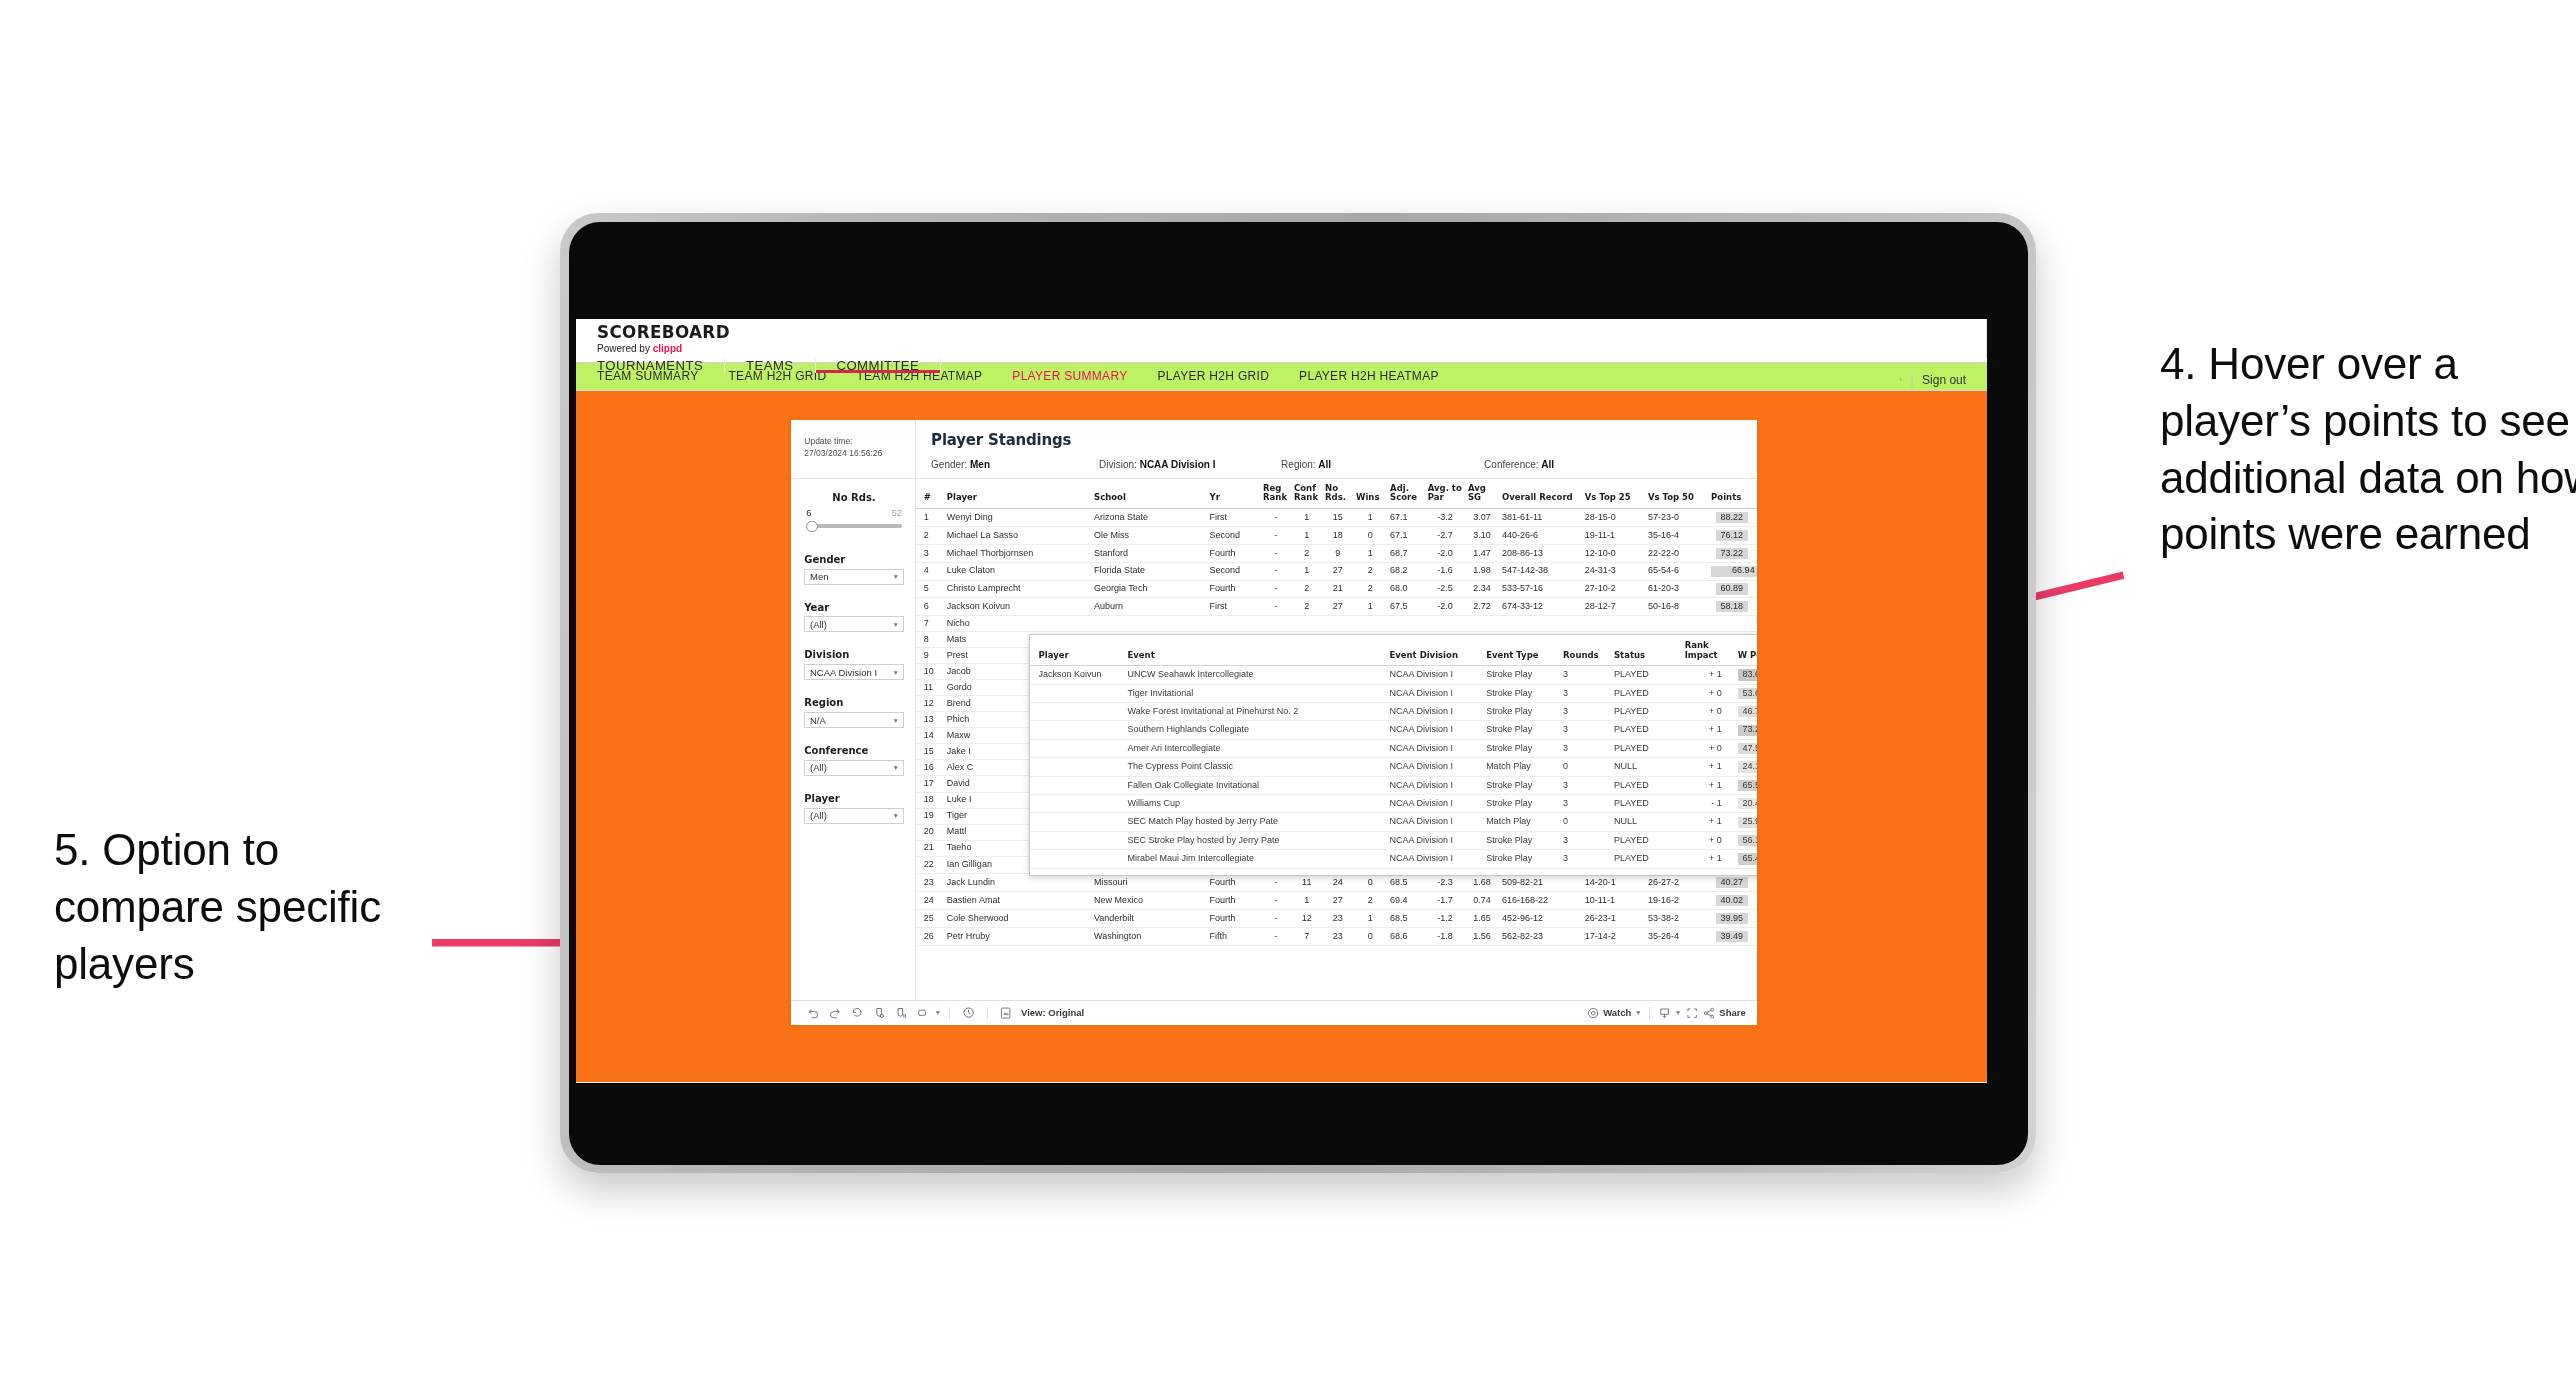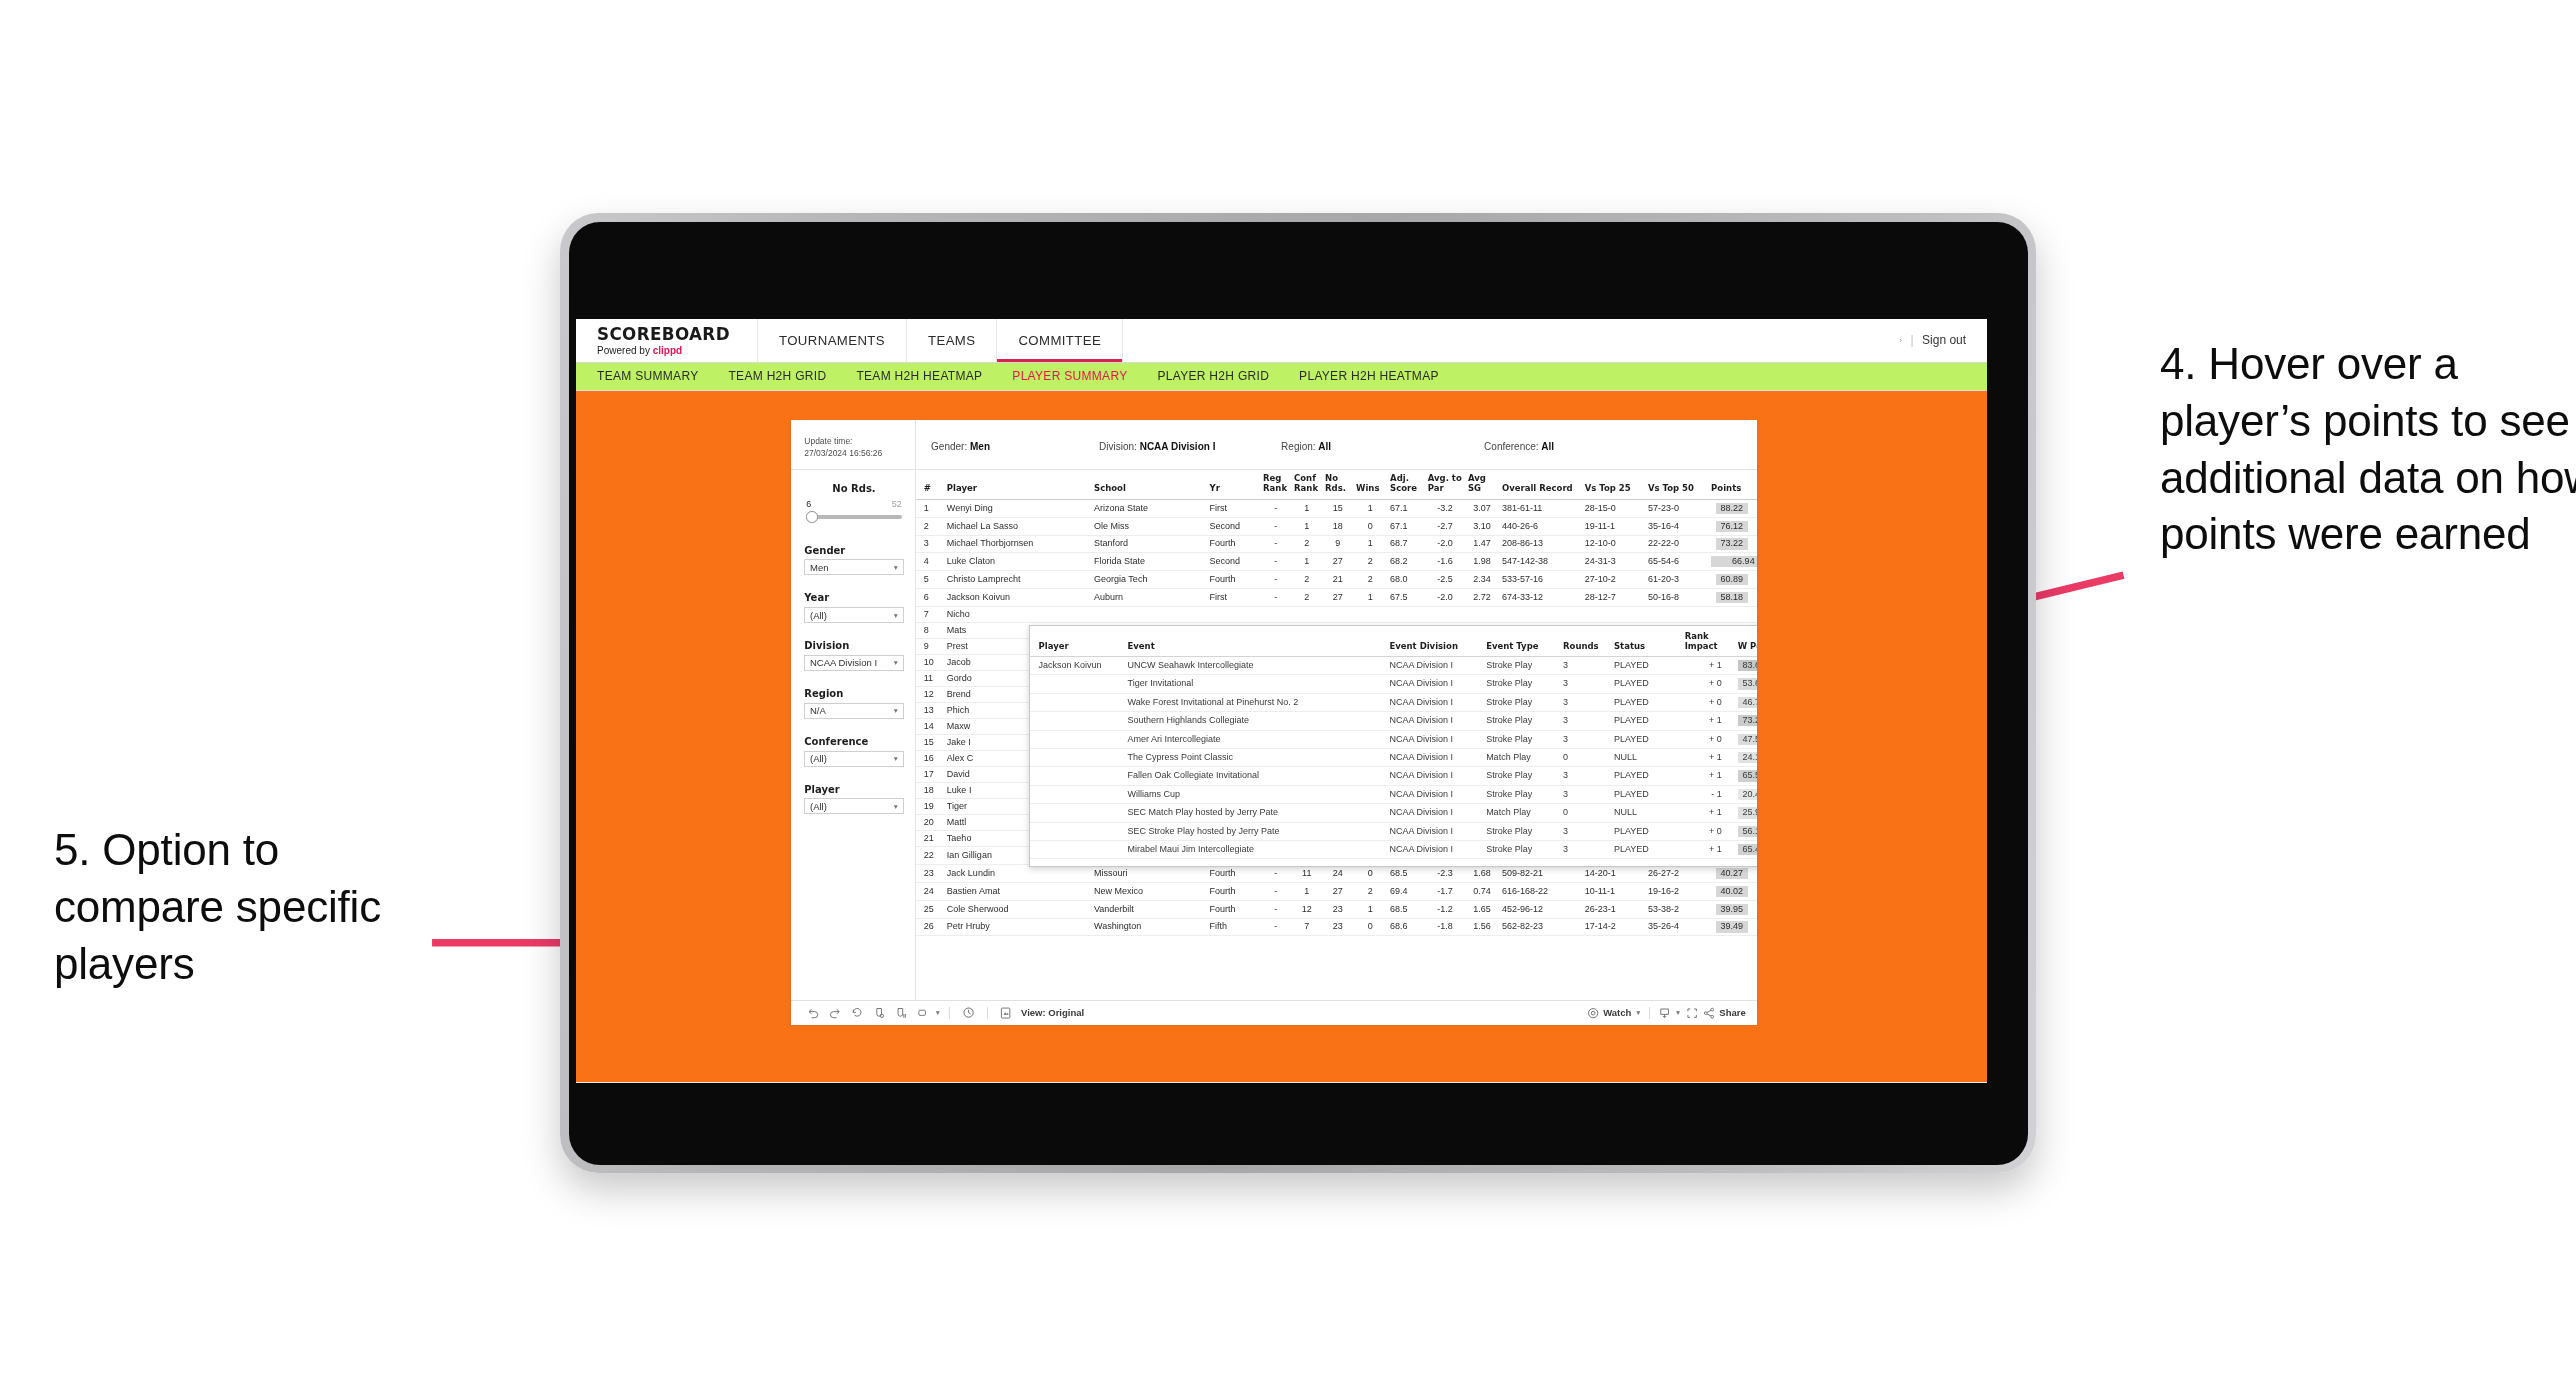--- a/index.html
+++ b/index.html
@@ -52,20 +52,21 @@
     background: #e9eaec;
     overflow: hidden;
   }
 
   
   .navbar {
     height: 44px; background: #ffffff;
     display: flex; align-items: stretch;
     border-bottom: 0.9px solid #d8d8d8;
     position: relative;
+    flex-direction: column;
   }
   .brand {
     padding: 4.7px 17px 3.8px 21px;
     display: flex; flex-direction: column; justify-content: center;
     border-right: 0.9px solid #e6e6e6;
   }
   .brand-title {
     font-family: "DejaVu Sans", sans-serif;
     font-weight: 700; font-size: 18px; letter-spacing: 0.4px;
     color: #1a1a1a; line-height: 1; transform: scaleX(0.93); transform-origin: left;
@@ -281,20 +282,21 @@
 
         <div class="viz-wrap">
           <div class="viz">
 
             <div class="viz-top">
               <div class="update-box">
                 <div>Update time:</div>
                 <div>27/03/2024 16:56:26</div>
               </div>
               <div class="title-box">
+                <div class="viz-title">Player Standings</div>
                 <div class="filter-row">
                   <div class="f f1"><span>Gender:</span> <b>Men</b></div>
                   <div class="f f2"><span>Division:</span> <b>NCAA Division I</b></div>
                   <div class="f f3"><span>Region:</span> <b>All</b></div>
                   <div class="f f4"><span>Conference:</span> <b>All</b></div>
                 </div>
               </div>
             </div>
 
             <div class="viz-body">

